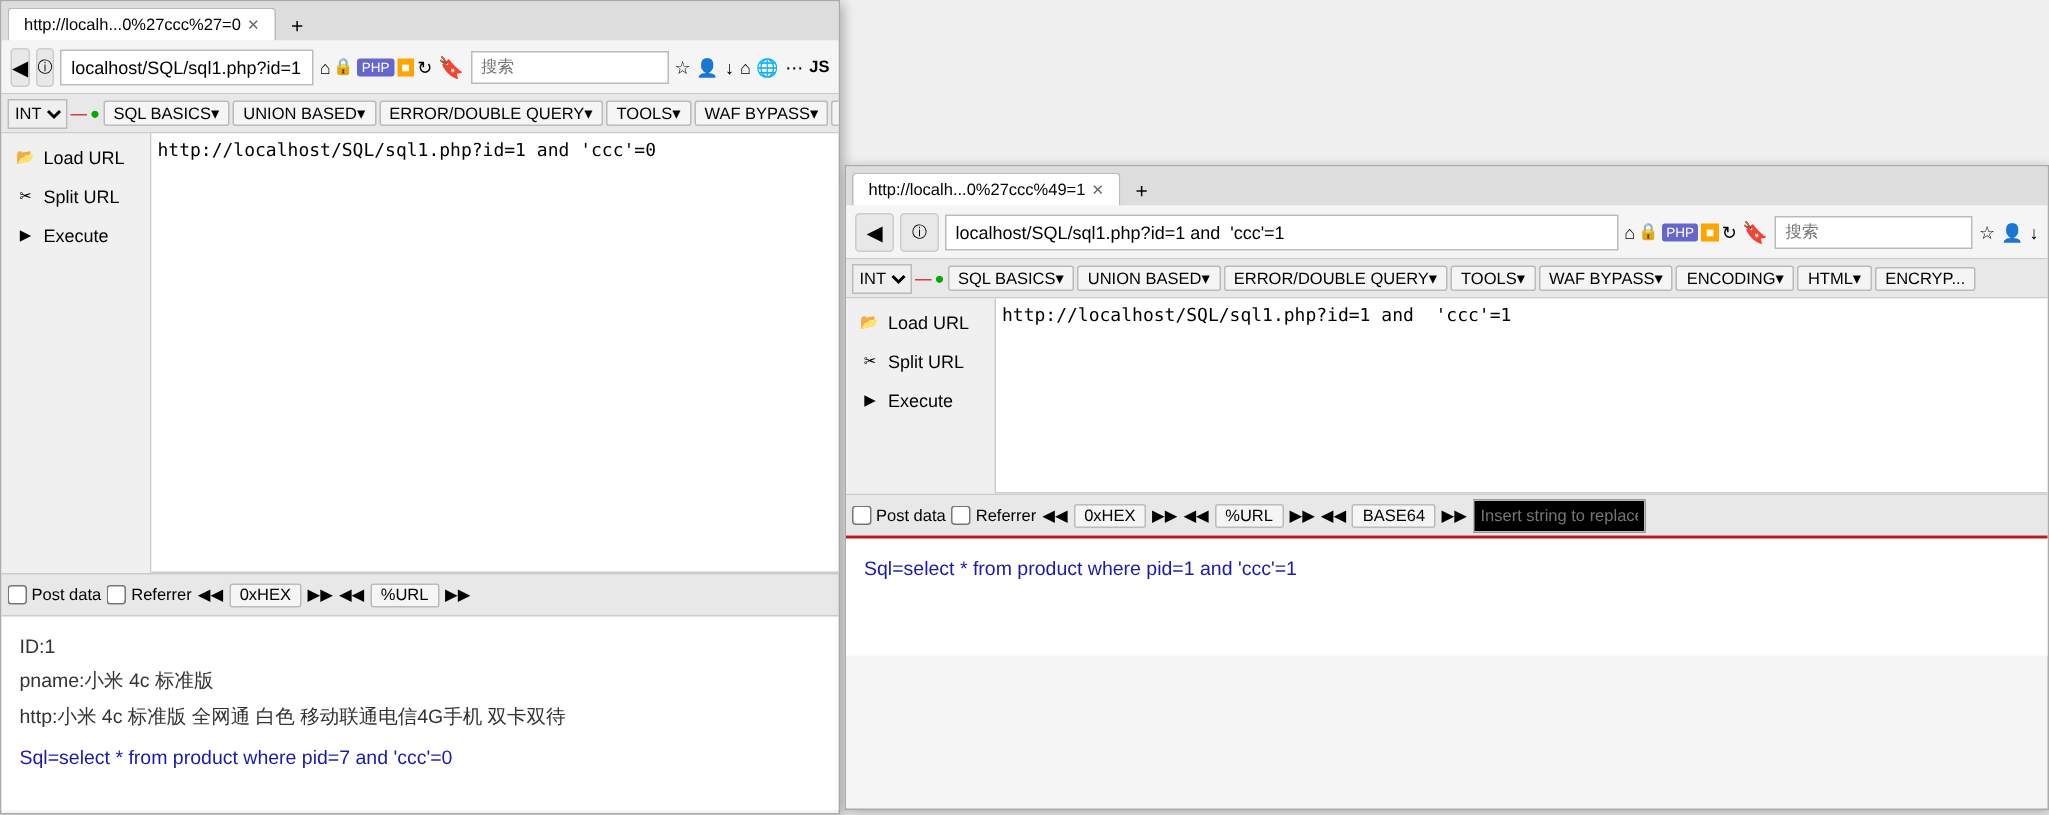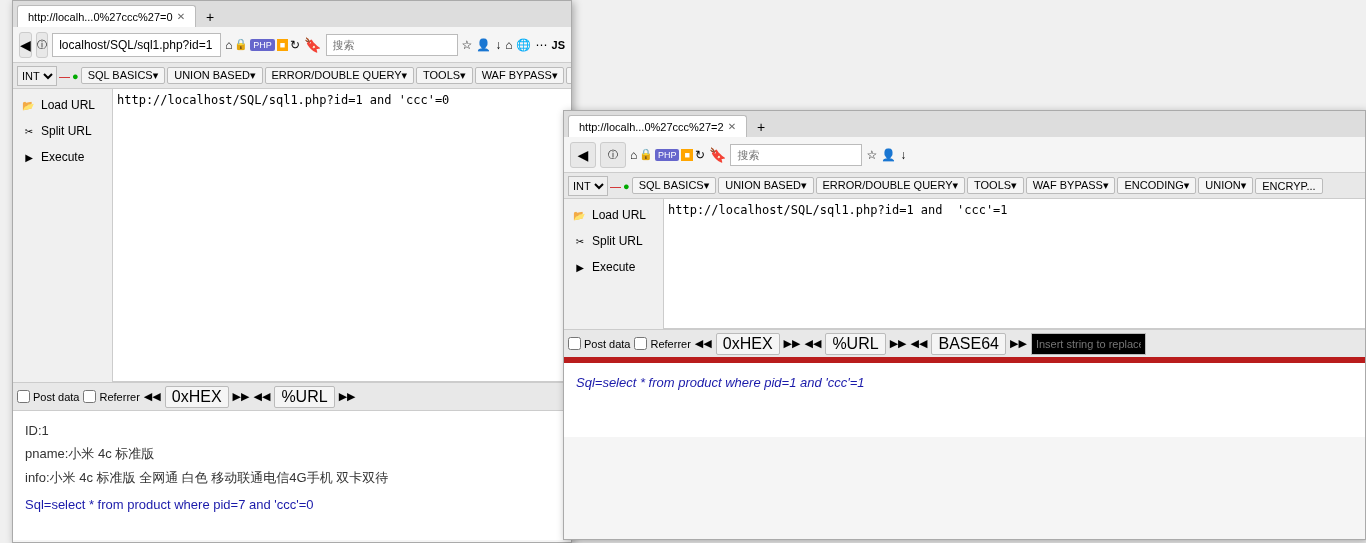--- a/index.html
+++ b/index.html
@@ -145,21 +145,21 @@
       gap: 3px;
       font-size: 11px;
     }
 
     .encode-btn {
       padding: 1px 6px;
       background: #f5f5f5;
       border: 1px solid #bbb;
       border-radius: 2px;
       cursor: pointer;
-      font-size: 16px;
+      font-size: 11px;
       white-space: nowrap;
     }
 
     .main-content {
       padding: 8px 12px;
       font-size: 13px;
       line-height: 1.8;
     }
 
     .tab-bar {
@@ -219,21 +219,21 @@
       padding: 0 4px;
       font-size: 11px;
       width: 115px;
       background: #000000;
       color: #999;
     }
   </style>
 </head>
 <body>
 
-<div class="browser-window" style="left:12px; top:0; width:560px; height:543px; z-index:1;">
+<div class="browser-window" style="left:0; top:0; width:560px; height:543px; z-index:1;">
 
   <div class="tab-bar">
     <div class="tab active">
       <span>http://localh...0%27ccc%27=0</span>
       <span class="tab-close">✕</span>
     </div>
     <div class="new-tab-btn">+</div>
   </div>
 
   <div class="browser-navbar">
@@ -306,39 +306,40 @@
     <span class="encode-btn">0xHEX</span>
     <span>▶▶</span>
     <span>◀◀</span>
     <span class="encode-btn">%URL</span>
     <span>▶▶</span>
   </div>
 
   <div class="main-content" style="height:130px; overflow:auto; background:white; border-top:1px solid #ccc;">
     <div style="color:#333;">ID:1</div>
     <div style="color:#333;">pname:小米 4c 标准版</div>
-    <div style="color:#333;">info:小米 4c 标准版 全网通 白色 移动联通电信4G手机 双卡双待</div>
+    <div style="color:#333;">http:小米 4c 标准版 全网通 白色 移动联通电信4G手机 双卡双待</div>
     <div style="color:#1a1aaa; margin-top:4px;">Sql=select * from product where pid=7 and 'ccc'=0</div>
   </div>
 </div>
 
 <div class="browser-window" style="left:563px; top:110px; width:803px; height:430px; z-index:2;">
 
 
   <div class="tab-bar">
     <div class="tab active">
-      <span>http://localh...0%27ccc%27=2</span>
+      <span>http://localh...0%27ccc%49=1</span>
       <span class="tab-close">✕</span>
     </div>
     <div class="new-tab-btn">+</div>
   </div>
 
   <div class="browser-navbar">
     <div class="nav-btn">◀</div>
     <div class="nav-btn" style="font-size:10px;">ⓘ</div>
+    <input class="address-bar" value="localhost/SQL/sql1.php?id=1 and  'ccc'=1" style="">
     <div class="nav-icon-row">
       <span>⌂</span>
       <span style="font-size:11px;">🔒</span>
       <span style="background:#6666cc;color:white;font-size:9px;padding:1px 3px;border-radius:2px;">PHP</span>
       <span style="background:orange;color:white;font-size:9px;padding:1px 3px;">■</span>
       <span>↻</span>
     </div>
     <span style="font-size:14px;">🔖</span>
     <input class="search-box" placeholder="搜索" style="">
     <span>☆</span>
@@ -351,21 +352,21 @@
       <option>INT</option>
     </select>
     <span style="color:#cc0000;">—</span>
     <span style="color:#00aa00;">●</span>
     <span class="toolbar-btn">SQL BASICS▾</span>
     <span class="toolbar-btn">UNION BASED▾</span>
     <span class="toolbar-btn">ERROR/DOUBLE QUERY▾</span>
     <span class="toolbar-btn">TOOLS▾</span>
     <span class="toolbar-btn">WAF BYPASS▾</span>
     <span class="toolbar-btn">ENCODING▾</span>
-    <span class="toolbar-btn">UNION▾</span>
+    <span class="toolbar-btn">HTML▾</span>
     <span class="toolbar-btn">ENCRYP...</span>
   </div>
 
   <div style="display:flex; height:130px;">
     <div class="sql-sidebar">
       <div class="sql-sidebar-btn">
         <div class="sql-icon">📂</div>
         <span>Load URL</span>
       </div>
       <div class="sql-sidebar-btn">
@@ -396,16 +397,16 @@
     <span>▶▶</span>
     <span>◀◀</span>
     <span class="encode-btn">%URL</span>
     <span>▶▶</span>
     <span>◀◀</span>
     <span class="encode-btn">BASE64</span>
     <span>▶▶</span>
     <input class="insert-input" placeholder="Insert string to replace" style="">
   </div>
 
-  <div class="main-content" style="height:80px; overflow:auto; background:white; border-top:6px solid #b91c1c;font-style:italic;">
+  <div class="main-content" style="height:80px; overflow:auto; background:white; border-top:2px solid #b91c1c;">
     <div style="color:#1a1aaa;">Sql=select * from product where pid=1 and 'ccc'=1</div>
   </div>
 </div>
 
 </body></html>

